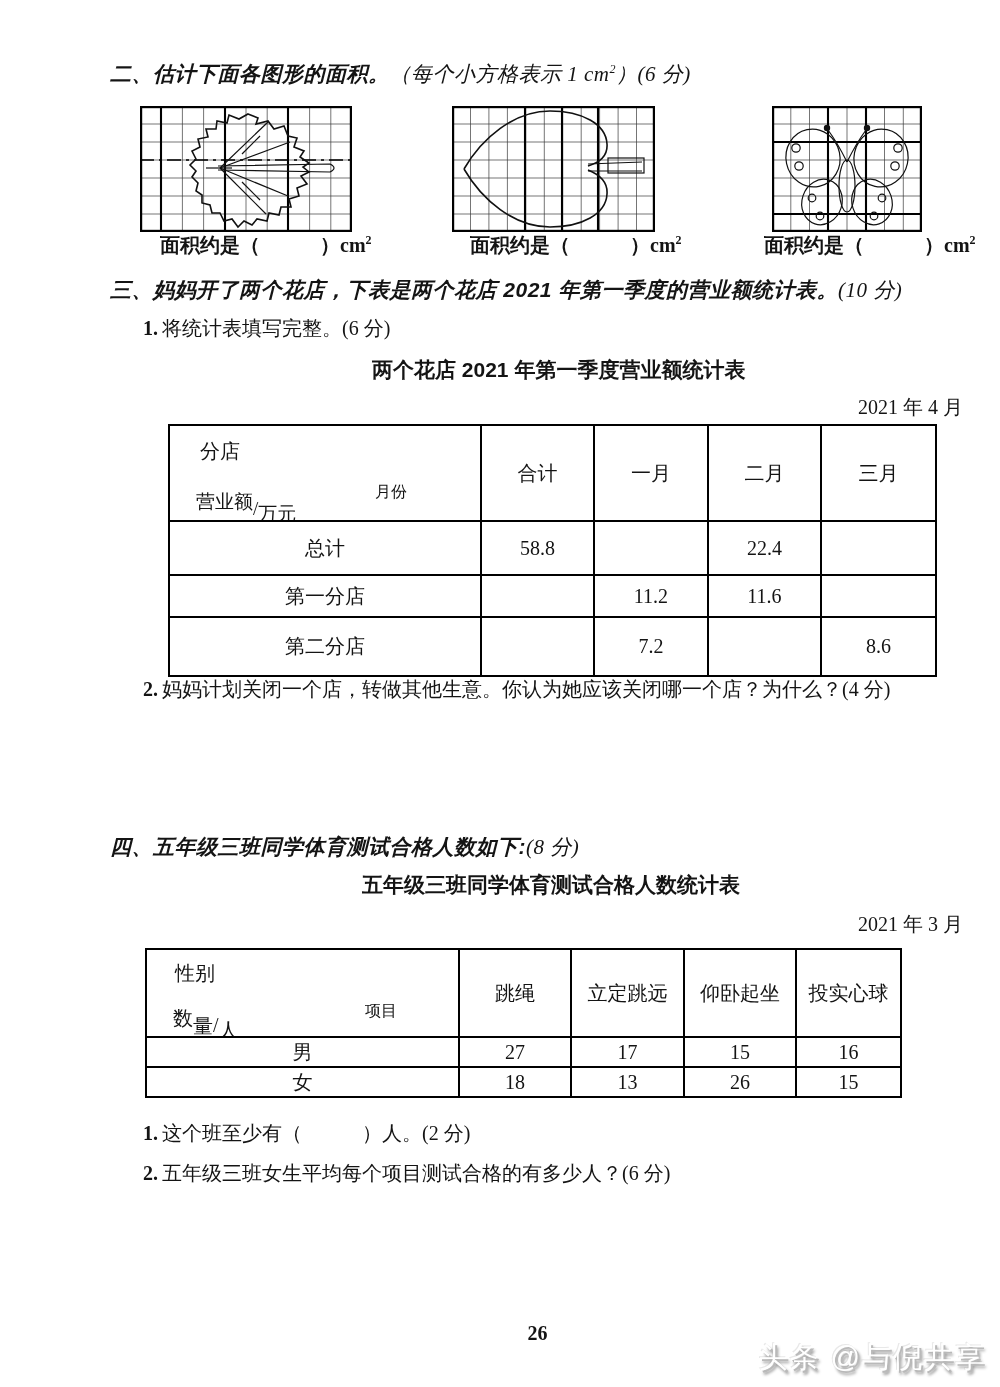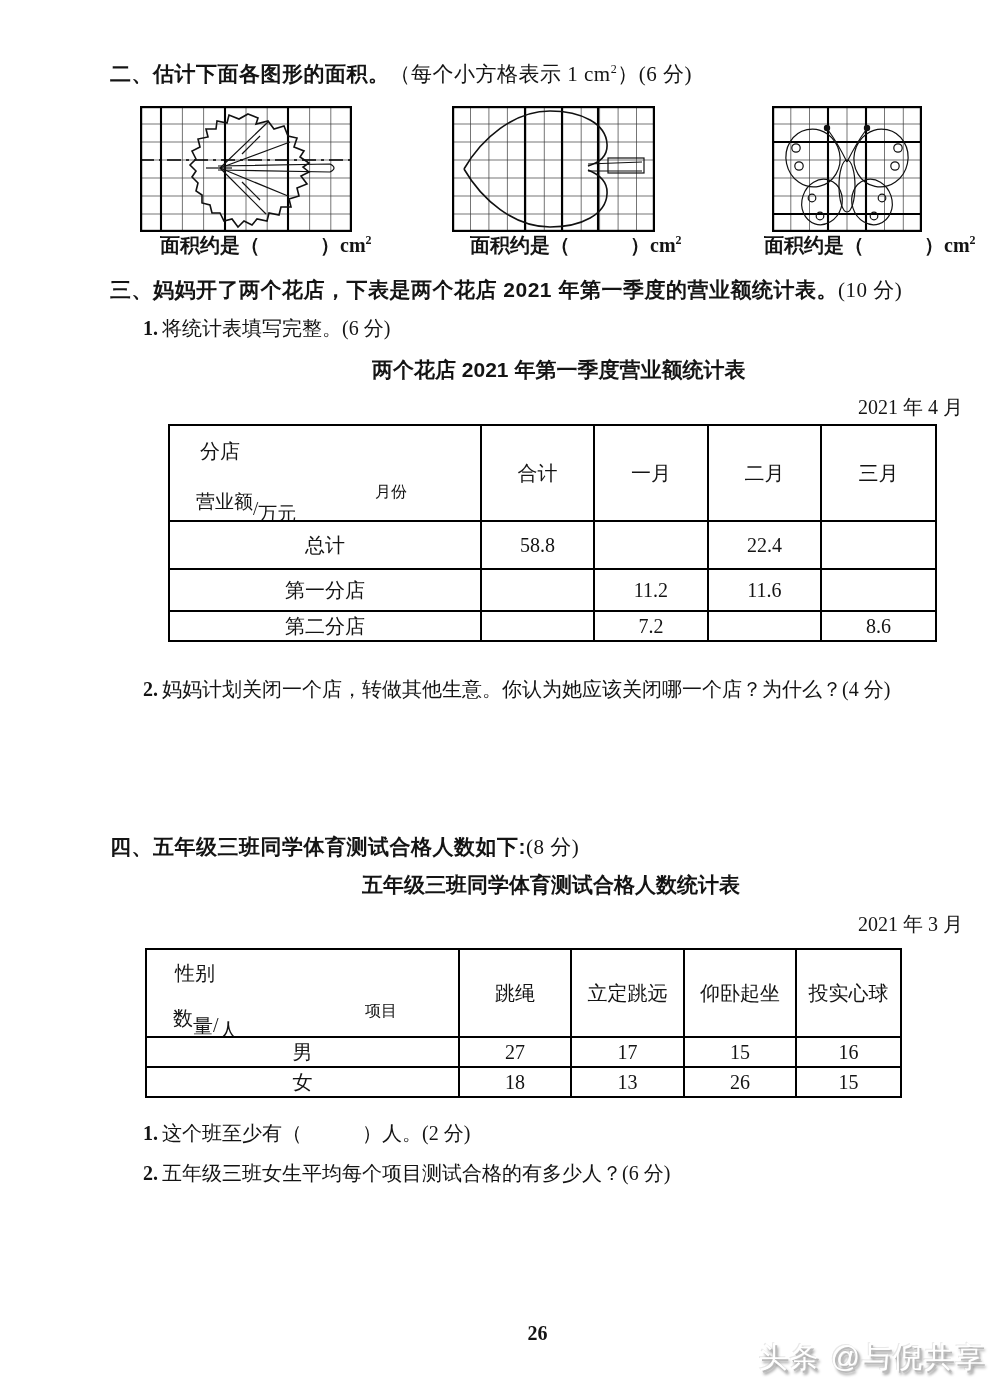--- a/index.html
+++ b/index.html
@@ -1,20 +1,20 @@
 <!DOCTYPE html>
 <html><head>
 <meta charset="utf-8">
 <style>
   html,body{margin:0;padding:0;background:#e9e9e9;}
   .page{position:relative;width:1000px;height:1387px;background:#ffffff;
         font-family:"Liberation Serif","DejaVu Serif",serif;color:#141414;overflow:hidden;}
   .abs{position:absolute;}
   .bold-head{font-family:"Liberation Sans","DejaVu Sans",sans-serif;font-weight:700;}
-  .sec-head{font-size:21px;letter-spacing:.5px;white-space:nowrap;}
+  .sec-head{font-size:21px;letter-spacing:.5px;white-space:nowrap;font-style:italic;}
   .sec-head .score{font-weight:400;font-family:"Liberation Serif","DejaVu Serif",serif;}
   .subq{font-size:20px;white-space:nowrap;}
   .subq b{margin-right:4px;}
   .fig-caption{font-size:20px;font-weight:700;white-space:nowrap;margin-top:0;}
   .fig-caption sup{font-size:12px;}
   .tbl-title{font-size:21px;white-space:nowrap;}
   .tbl-date{font-size:20px;white-space:nowrap;}
   table.qtable{border-collapse:collapse;table-layout:fixed;background:#fff;}
   table.qtable td{border:2px solid #000;text-align:center;font-size:20px;padding:0;overflow:hidden;}
   .corner-wrap{position:relative;width:100%;height:100%;}
@@ -222,35 +222,35 @@
           <span class="c-top" style="left:26px;top:16px;"><span class="raise">营业额</span><span>/</span><span class="lower">万元</span></span>
           <span class="c-right" style="left:205px;top:9px;">月份</span>
           <span class="c-bottom" style="left:30px;bottom:8px;">分店</span>
         </div>
       </td>
       <td>合计</td>
       <td>一月</td>
       <td>二月</td>
       <td>三月</td>
     </tr>
-    <tr style="height:48px;">
+    <tr style="height:54px;">
       <td>总计</td>
       <td>58.8</td>
       <td></td>
       <td>22.4</td>
       <td></td>
     </tr>
     <tr style="height:42px;">
       <td>第一分店</td>
       <td></td>
       <td>11.2</td>
       <td>11.6</td>
       <td></td>
     </tr>
-    <tr style="height:30px;">
+    <tr style="height:59px;">
       <td>第二分店</td>
       <td></td>
       <td>7.2</td>
       <td></td>
       <td>8.6</td>
     </tr>
   </tbody>
     </table>
 
   <div class="abs subq" style="left:143px;top:676px;">

